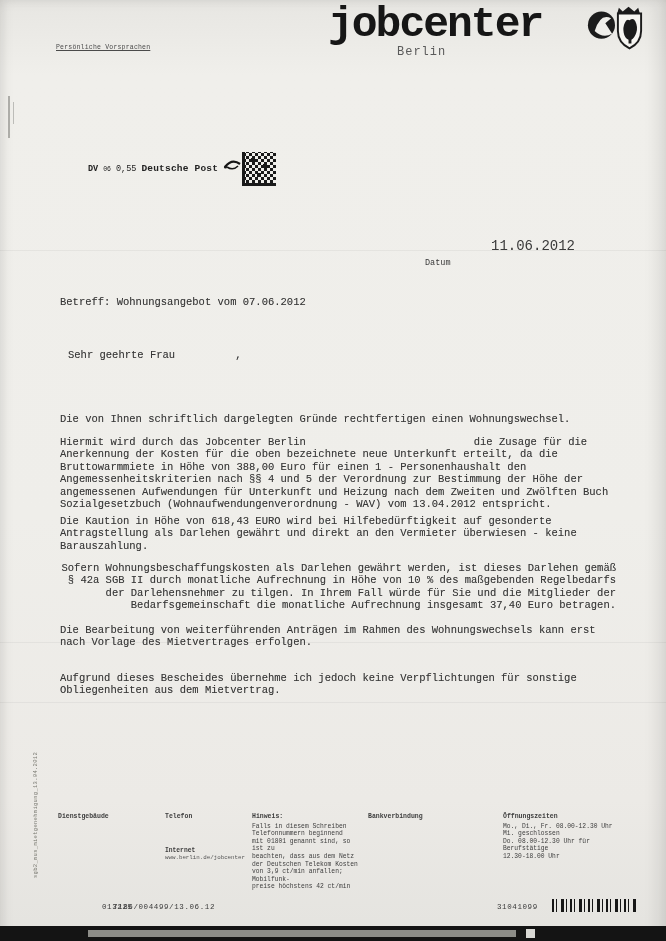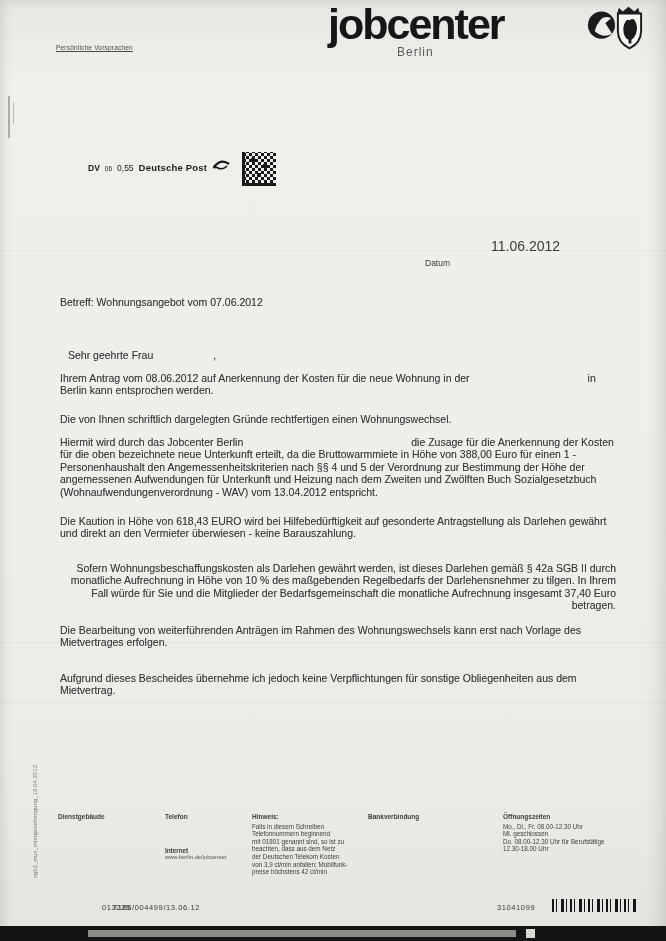--- a/index.html
+++ b/index.html
@@ -1,20 +1,20 @@
 <!DOCTYPE html>
 <html><head>
 <meta charset="utf-8">
 <style>
   html,body{margin:0;padding:0;background:#cfcfcb;}
   .scan{
     position:relative;width:666px;height:941px;overflow:hidden;
     background:linear-gradient(180deg,#e7e6e2 0%,#f0efeb 8%,#efeeea 55%,#eceae6 85%,#e4e3df 100%);
     box-shadow:inset -10px 0 14px rgba(0,0,0,0.07), inset 6px 0 10px rgba(0,0,0,0.05), inset 0 -6px 10px rgba(0,0,0,0.06);
-    font-family:Liberation Sans, sans-serif;color:#333;
+    font-family:Liberation Mono, monospace;color:#333;
   }
   .abs{position:absolute;}
   .logo-text{top:0px;left:328px;font-size:43px;font-weight:700;letter-spacing:-2px;color:#161616;}
   .logo-sub{top:45px;left:397px;font-size:12px;color:#5a5a5a;letter-spacing:1px;}
   .logo-badge{top:3px;left:586px;}
   .return-note{top:44px;left:56px;font-size:6.5px;color:#4a4a4a;text-decoration:underline;letter-spacing:.2px;}
   .artifact1{left:8px;top:96px;width:2px;height:42px;background:#8a8a86;opacity:.65;}
   .artifact2{left:13px;top:102px;width:1px;height:22px;background:#9a9a96;opacity:.6;}
   .postage{top:158px;left:88px;font-size:8px;color:#222;display:flex;align-items:baseline;gap:5px;}
   .postage .dv{font-weight:700;font-size:8.5px;}
@@ -98,23 +98,20 @@
 
   <div class="abs datum-label">Datum</div>
   <div class="abs datum-value">11.06.2012</div>
 
   <div class="para subject">Betreff: Wohnungsangebot vom 07.06.2012</div>
 
   <div class="para salutation">
     <span>Sehr geehrte Frau</span><span class="redact-gap" style="width:60px"></span><span>,</span>
   </div>
 
-  <div class="para p1">
-    <span>Ihrem Antrag vom 08.06.2012 auf Anerkennung der Kosten für die neue Wohnung in der</span><span class="redact-gap" style="width:118px"></span><span>in Berlin kann entsprochen werden.</span>
-  </div>
 
   <div class="para p2">Die von Ihnen schriftlich dargelegten Gründe rechtfertigen einen Wohnungswechsel.</div>
 
   <div class="para p3">
     <span>Hiermit wird durch das Jobcenter Berlin</span><span class="redact-gap" style="width:168px"></span><span>die Zusage für die Anerkennung der Kosten für die oben bezeichnete neue Unterkunft erteilt, da die Bruttowarmmiete in Höhe von 388,00 Euro für einen 1 - Personenhaushalt den Angemessenheitskriterien nach §§ 4 und 5 der Verordnung zur Bestimmung der Höhe der angemessenen Aufwendungen für Unterkunft und Heizung nach dem Zweiten und Zwölften Buch Sozialgesetzbuch (Wohnaufwendungenverordnung - WAV) vom 13.04.2012 entspricht.</span>
   </div>
 
   <div class="para p4">Die Kaution in Höhe von 618,43 EURO wird bei Hilfebedürftigkeit auf gesonderte Antragstellung als Darlehen gewährt und direkt an den Vermieter überwiesen - keine Barauszahlung.</div>
   <div class="para p5">Sofern Wohnungsbeschaffungskosten als Darlehen gewährt werden, ist dieses Darlehen gemäß § 42a SGB II durch monatliche Aufrechnung in Höhe von 10 % des maßgebenden Regelbedarfs der Darlehensnehmer zu tilgen. In Ihrem Fall würde für Sie und die Mitglieder der Bedarfsgemeinschaft die monatliche Aufrechnung insgesamt 37,40 Euro betragen.</div>
   <div class="para p6">Die Bearbeitung von weiterführenden Anträgen im Rahmen des Wohnungswechsels kann erst nach Vorlage des Mietvertrages erfolgen.</div>

